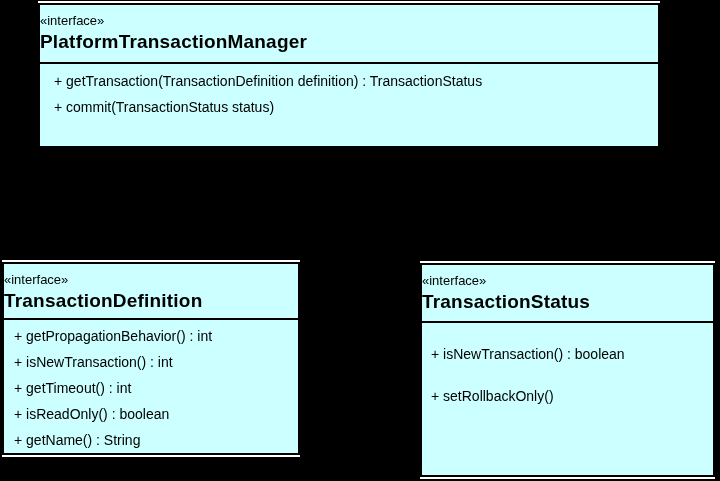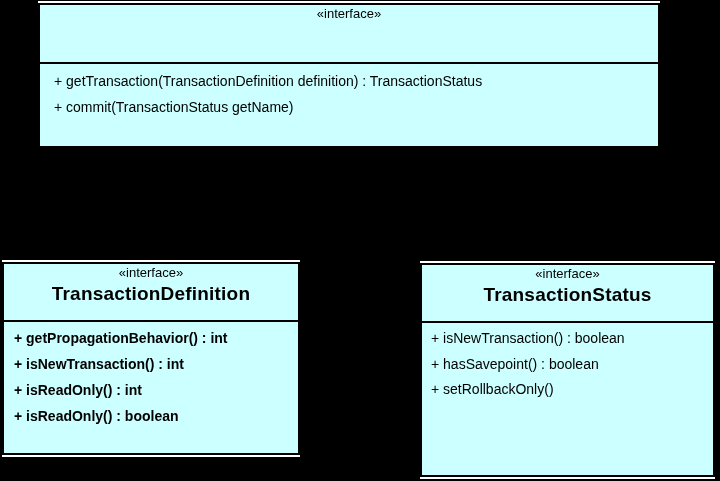--- a/index.html
+++ b/index.html
@@ -28,21 +28,22 @@
     color: var(--text);
     display: flex;
     flex-direction: column;
   }
   
   .halo-top    { box-shadow: 0 -2px 0 var(--halo); }
   .halo-both   { box-shadow: 0 -2px 0 var(--halo), 0 2px 0 var(--halo); }
 
   .uml-header {
     border-bottom: 2px solid var(--box-border);
-    text-align: center;
+    text-align: left;
+    padding-top: 7px;
   }
   .stereotype {
     font-size: 13px;
     line-height: 17px;
     font-weight: 400;
   }
   .class-name {
     font-size: 19px;
     line-height: 26px;
     font-weight: 700;
@@ -56,61 +57,62 @@
   .method-line { white-space: nowrap; }
 
   
   #box-ptm  { left: 38px;  top: 3px;   width: 622px; height: 145px; }
   #box-ptm .uml-header  { height: 59px; }
   #box-ptm .uml-methods { padding: 4px 0 0 14px; }
   #box-ptm .method-line { line-height: 26px; }
 
   #box-td   { left: 2px;   top: 262px; width: 298px; height: 193px; }
   #box-td .uml-header   { height: 58px; }
-  #box-td .uml-methods  { padding: 3px 12px 0 10px; font-weight: bold; }
+  #box-td .uml-methods  { padding: 3px 12px 0 10px; }
   #box-td .method-line  { line-height: 26px; }
 
   #box-ts   { left: 420px; top: 263px; width: 295px; height: 214px; }
   #box-ts .uml-header   { height: 58px; }
   #box-ts .uml-methods  { padding: 3px 0 0 9px; }
-  #box-ts .method-line  { line-height: 25.5px; }
+  #box-ts .method-line  { line-height: 25.5px; margin-top: 16px; }
 </style>
 </head>
 <body>
 
 <div class="canvas">
 
   <div class="uml-class halo-top" id="box-ptm">
     <div class="uml-header">
       <div class="stereotype">«interface»</div>
+      <div class="class-name">PlatformTransactionManager</div>
     </div>
     <div class="uml-methods">
         <div class="method-line">+ getTransaction(TransactionDefinition definition) : TransactionStatus</div>
-        <div class="method-line">+ commit(TransactionStatus getName)</div>
+        <div class="method-line">+ commit(TransactionStatus status)</div>
       </div>
   </div>
 
   <div class="uml-class halo-both" id="box-td">
     <div class="uml-header">
       <div class="stereotype">«interface»</div>
       <div class="class-name">TransactionDefinition</div>
     </div>
     <div class="uml-methods">
         <div class="method-line">+ getPropagationBehavior() : int</div>
         <div class="method-line">+ isNewTransaction() : int</div>
-        <div class="method-line">+ isReadOnly() : int</div>
+        <div class="method-line">+ getTimeout() : int</div>
         <div class="method-line">+ isReadOnly() : boolean</div>
+        <div class="method-line">+ getName() : String</div>
       </div>
   </div>
 
   <div class="uml-class halo-both" id="box-ts">
     <div class="uml-header">
       <div class="stereotype">«interface»</div>
       <div class="class-name">TransactionStatus</div>
     </div>
     <div class="uml-methods">
         <div class="method-line">+ isNewTransaction() : boolean</div>
-        <div class="method-line">+ hasSavepoint() : boolean</div>
         <div class="method-line">+ setRollbackOnly()</div>
       </div>
   </div>
 
 </div>
 
 </body></html>

